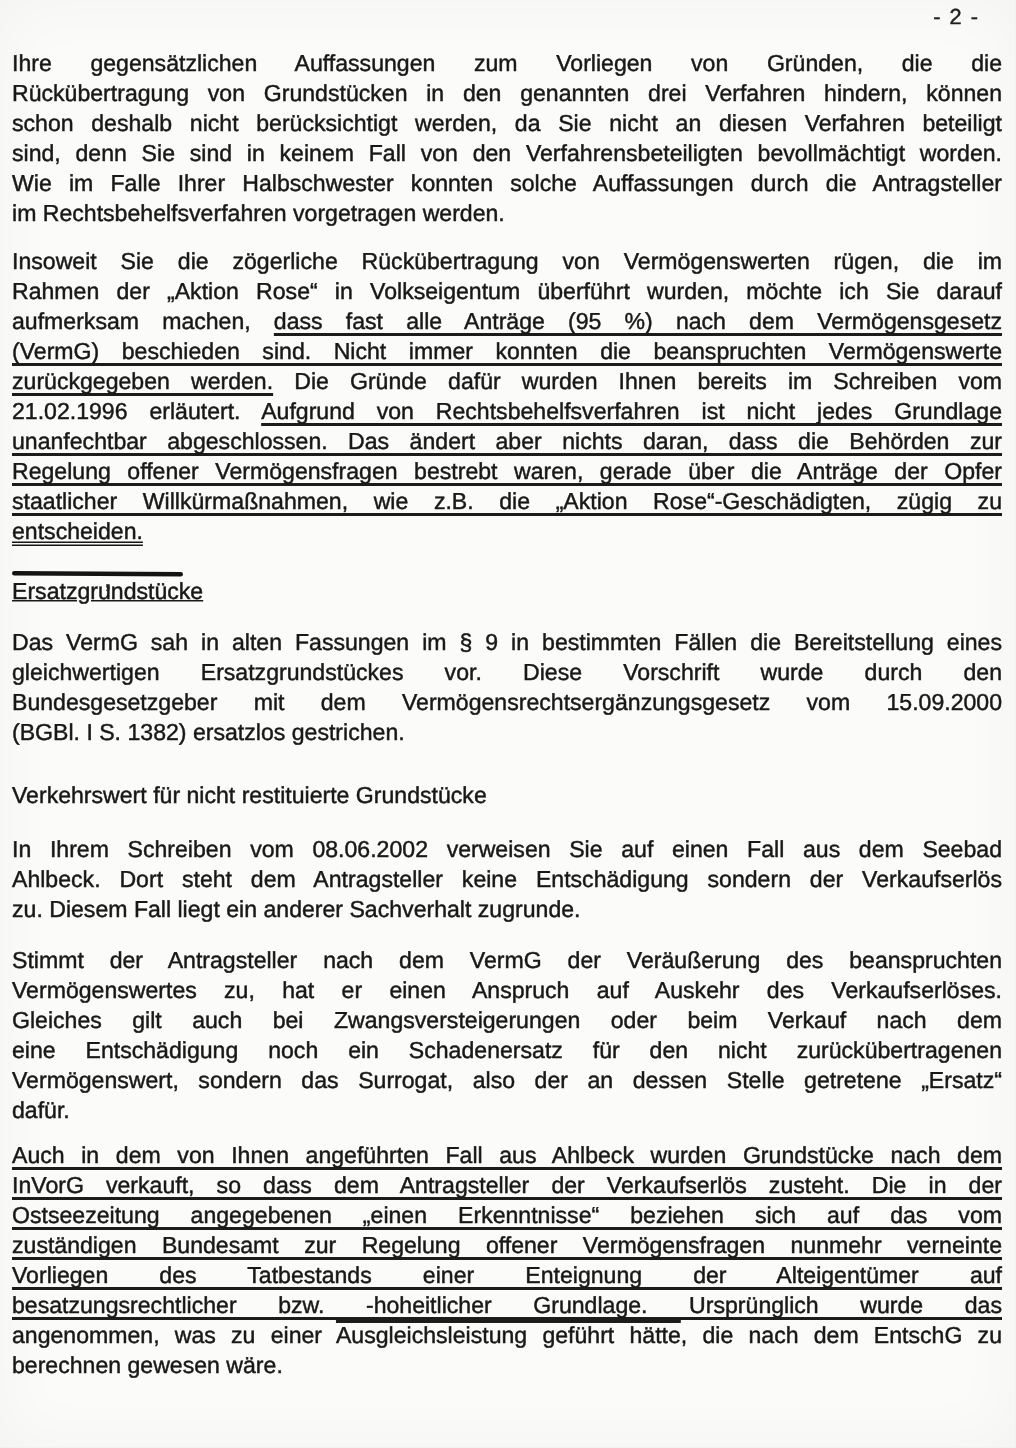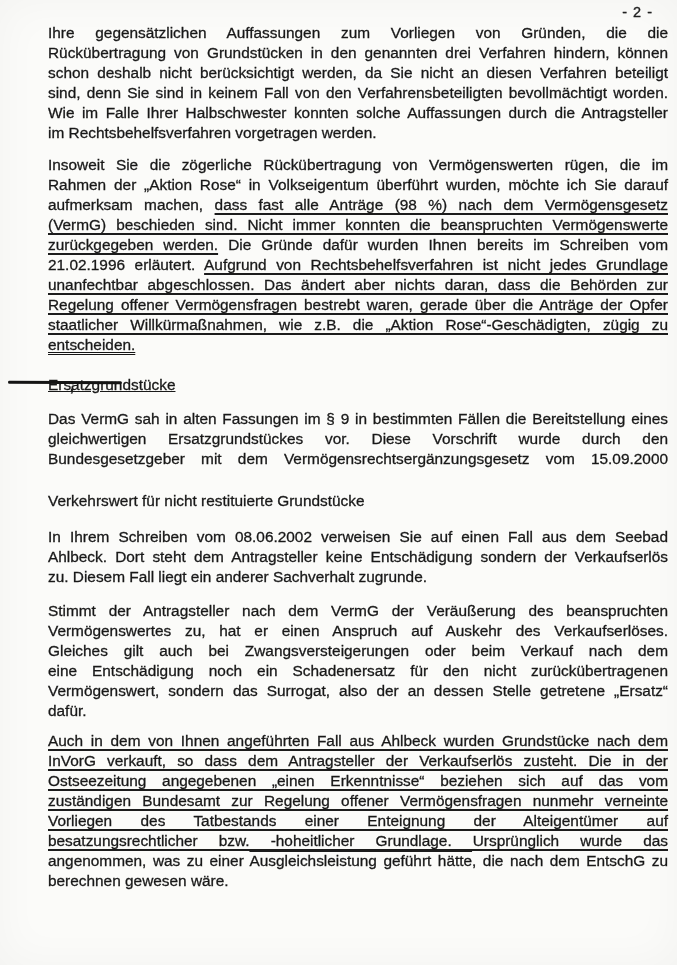--- a/index.html
+++ b/index.html
@@ -19,21 +19,21 @@
   }
   .page-number {
     position: absolute;
     top: 4px; right: 24px;
     font-size: 14.5px;
     letter-spacing: 1px;
     color: #222;
   }
   .doc-body {
     position: absolute;
-    top: 23px; left: 8px; right: 9px; margin-left: 40px;
+    top: 33px; left: 8px; right: 9px;
   }
   .block { margin: 0 0 12px 0; }
   .line {
     font-size: 15.4px;
     line-height: 20px;
     text-align: justify;
     text-align-last: justify;
     white-space: normal;
   }
   .line.last { text-align-last: left; }
@@ -92,36 +92,37 @@
         <div class="line" data-name="text-line"><span data-name="text-segment">Ihre gegensätzlichen Auffassungen zum Vorliegen von Gründen, die die</span></div>
         <div class="line" data-name="text-line"><span data-name="text-segment">Rückübertragung von Grundstücken in den genannten drei Verfahren hindern, können</span></div>
         <div class="line" data-name="text-line"><span data-name="text-segment">schon deshalb nicht berücksichtigt werden, da Sie nicht an diesen Verfahren beteiligt</span></div>
         <div class="line" data-name="text-line"><span data-name="text-segment">sind, denn Sie sind in keinem Fall von den Verfahrensbeteiligten bevollmächtigt worden.</span></div>
         <div class="line" data-name="text-line"><span data-name="text-segment">Wie im Falle Ihrer Halbschwester konnten solche Auffassungen durch die Antragsteller</span></div>
         <div class="line last" data-name="text-line"><span data-name="text-segment">im Rechtsbehelfsverfahren vorgetragen werden.</span></div>
       </div>
       <div class="block para" data-name="para-aktion-rose">
         <div class="line" data-name="text-line"><span data-name="text-segment">Insoweit Sie die zögerliche Rückübertragung von Vermögenswerten rügen, die im</span></div>
         <div class="line" data-name="text-line"><span data-name="text-segment">Rahmen der „Aktion Rose“ in Volkseigentum überführt wurden, möchte ich Sie darauf</span></div>
-        <div class="line" data-name="text-line"><span data-name="text-segment">aufmerksam machen, </span><span class="u" data-name="underlined-text">dass fast alle Anträge (98 %) nach dem Vermögensgesetz</span></div>
+        <div class="line" data-name="text-line"><span data-name="text-segment">aufmerksam machen, </span><span class="u" data-name="underlined-text">dass fast alle Anträge (95 %) nach dem Vermögensgesetz</span></div>
         <div class="line" data-name="text-line"><span class="u" data-name="underlined-text">(VermG) beschieden sind. Nicht immer konnten die beanspruchten Vermögenswerte</span></div>
         <div class="line" data-name="text-line"><span class="u" data-name="underlined-text">zurückgegeben werden.</span><span data-name="text-segment"> Die Gründe dafür wurden Ihnen bereits im Schreiben vom</span></div>
         <div class="line" data-name="text-line"><span data-name="text-segment">21.02.1996 erläutert. </span><span class="u" data-name="underlined-text">Aufgrund von Rechtsbehelfsverfahren ist nicht jedes Grundlage</span></div>
         <div class="line" data-name="text-line"><span class="u" data-name="underlined-text">unanfechtbar abgeschlossen. Das ändert aber nichts daran, dass die Behörden zur</span></div>
         <div class="line" data-name="text-line"><span class="u" data-name="underlined-text">Regelung offener Vermögensfragen bestrebt waren, gerade über die Anträge der Opfer</span></div>
         <div class="line" data-name="text-line"><span class="u" data-name="underlined-text">staatlicher Willkürmaßnahmen, wie z.B. die „Aktion Rose“-Geschädigten, zügig zu</span></div>
         <div class="line last" data-name="text-line"><span class="u-double" data-name="underlined-text">entscheiden.</span></div>
       </div>
       <div class="block heading" data-name="heading-ersatzgrundstuecke">
         <div class="line last" data-name="heading-text">Ersatzgrundstücke</div>
       </div>
       <div class="block para" data-name="para-vermg-9">
         <div class="line" data-name="text-line"><span data-name="text-segment">Das VermG sah in alten Fassungen im § 9 in bestimmten Fällen die Bereitstellung eines</span></div>
         <div class="line" data-name="text-line"><span data-name="text-segment">gleichwertigen Ersatzgrundstückes vor. Diese Vorschrift wurde durch den</span></div>
         <div class="line" data-name="text-line"><span data-name="text-segment">Bundesgesetzgeber mit dem Vermögensrechtsergänzungsgesetz vom 15.09.2000</span></div>
+        <div class="line last" data-name="text-line"><span data-name="text-segment">(BGBl. I S. 1382) ersatzlos gestrichen.</span></div>
       </div>
       <div class="block heading" data-name="heading-verkehrswert">
         <div class="line last" data-name="heading-text">Verkehrswert für nicht restituierte Grundstücke</div>
       </div>
       <div class="block para" data-name="para-ahlbeck-fall">
         <div class="line" data-name="text-line"><span data-name="text-segment">In Ihrem Schreiben vom 08.06.2002 verweisen Sie auf einen Fall aus dem Seebad</span></div>
         <div class="line" data-name="text-line"><span data-name="text-segment">Ahlbeck. Dort steht dem Antragsteller keine Entschädigung sondern der Verkaufserlös</span></div>
         <div class="line last" data-name="text-line"><span data-name="text-segment">zu. Diesem Fall liegt ein anderer Sachverhalt zugrunde.</span></div>
       </div>
       <div class="block para" data-name="para-verkaufserloes">

